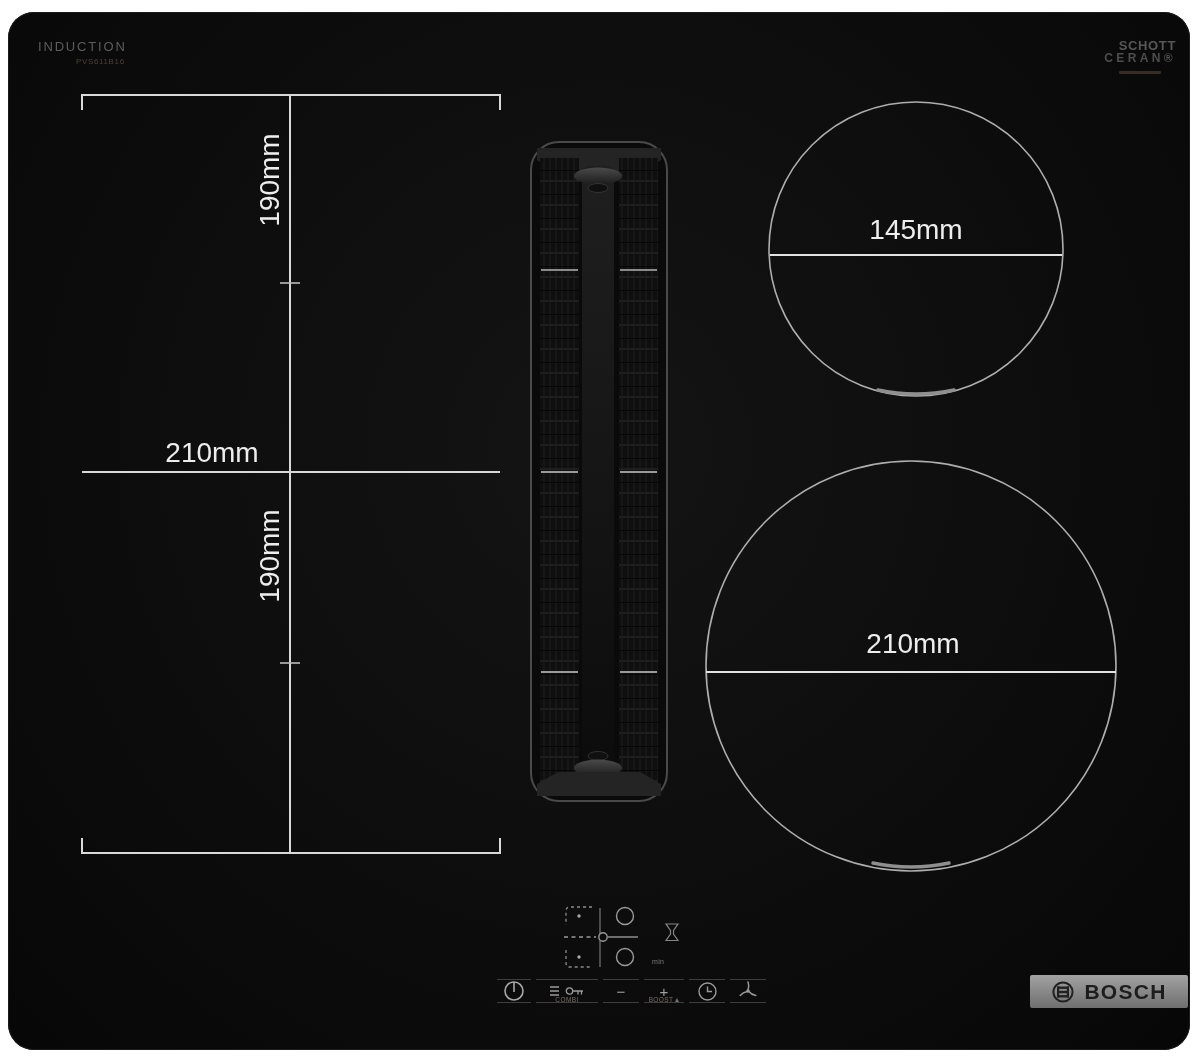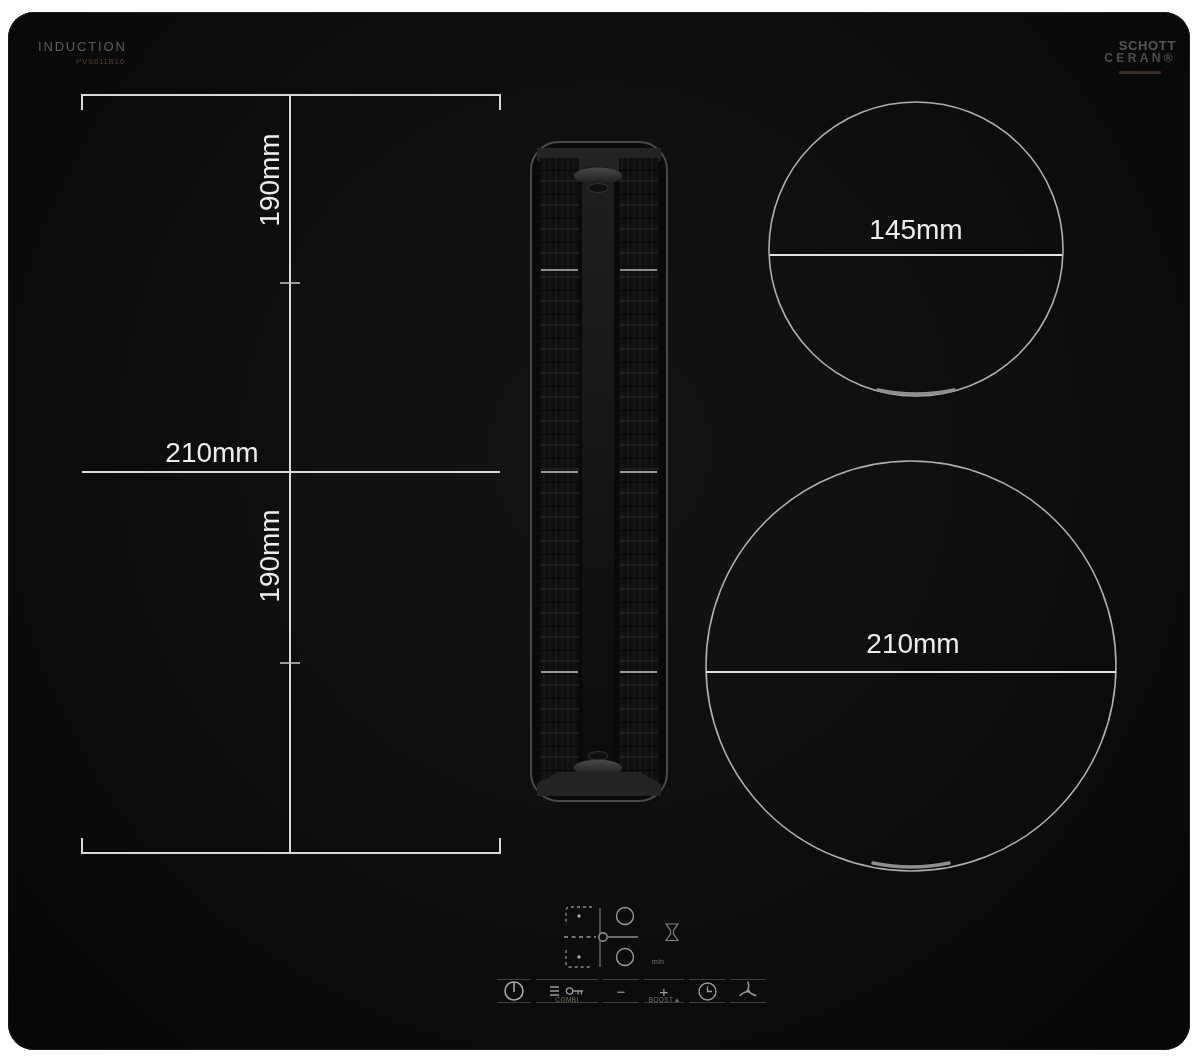--- a/index.html
+++ b/index.html
@@ -197,14 +197,27 @@
         <g stroke="#9a9a9a" stroke-width="1.5" fill="none" stroke-linecap="round">
           <path d="M0,-1 Q1.5,-5 0,-9"></path>
           <path d="M0,-1 Q1.5,-5 0,-9" transform="rotate(120)"></path>
           <path d="M0,-1 Q1.5,-5 0,-9" transform="rotate(240)"></path>
         </g>
         <circle r="1.8" fill="#9a9a9a"></circle>
       </svg>
     </div>
   </div>
 
+  <div class="badge">
+    <svg width="24" height="24" viewBox="-12 -12 24 24">
+      <circle r="9.6" fill="none" stroke="#222222" stroke-width="2"></circle>
+      <g fill="#222222">
+        <rect x="-6" y="-5.5" width="12" height="2.4"></rect>
+        <rect x="-6" y="-1.2" width="12" height="2.4"></rect>
+        <rect x="-6" y="3.1" width="12" height="2.4"></rect>
+        <rect x="-6" y="-5.5" width="2.2" height="11"></rect>
+        <rect x="3.8" y="-5.5" width="2.2" height="11"></rect>
+      </g>
+    </svg>
+    <span class="brand-text">BOSCH</span>
+  </div>
 
 </div>
 
 </body></html>

